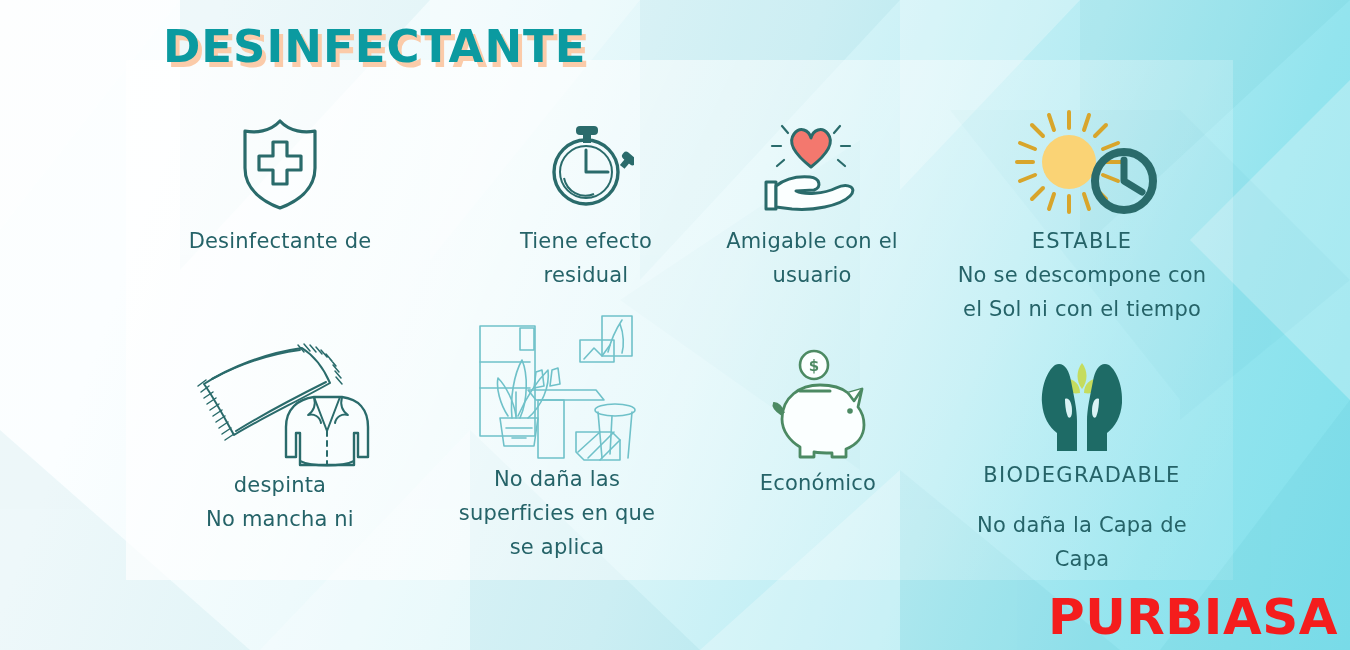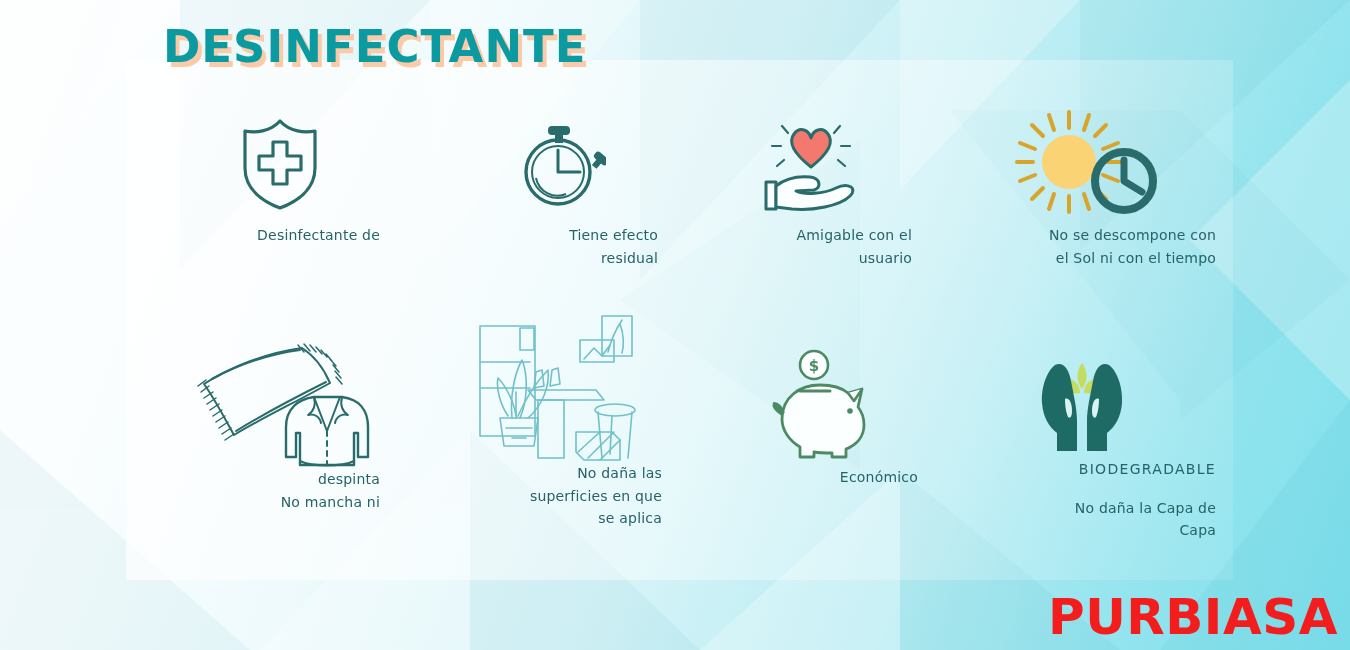--- a/index.html
+++ b/index.html
@@ -78,24 +78,23 @@
   }
   .icon-wrap {
     height: 120px;
     display: flex;
     align-items: center;
     justify-content: center;
   }
   .icon-wrap svg { display: block; }
   .cap {
     color: #256368;
-    font-size: 14px;
+    font-size: 21px;
     line-height: 1.62;
     letter-spacing: 0.2px;
-    text-align: right;
   }
   .cap .head {
     display: block;
     letter-spacing: 1.3px;
   }
   .cap .sub { display: block; }
   .cap .gap { display:block; height: 16px; }
 </style>
 </head>
 <body>
@@ -138,21 +137,21 @@
       <svg width="86" height="96" viewBox="0 0 86 96">
         <path d="M43 5 C 33 16, 18 17, 8 15 L 8 52 C 8 74, 27 86, 43 92 C 59 86, 78 74, 78 52 L 78 15 C 68 17, 53 16, 43 5 Z" fill="none" stroke="#2a6b6b" stroke-width="3.2" stroke-linejoin="round"></path>
         <path d="M36 26 L50 26 L50 40 L64 40 L64 54 L50 54 L50 68 L36 68 L36 54 L22 54 L22 40 L36 40 Z" fill="none" stroke="#2a6b6b" stroke-width="3.2" stroke-linejoin="round"></path>
       </svg>
     </div>
     <div class="cap">
       <span class="sub">Desinfectante de</span>
     </div>
   </div>
 
-  <div class="cell" style="left:458px; top:104px; width:200px;">
+  <div class="cell" style="left:486px; top:104px; width:200px;">
     <div class="icon-wrap">
       <svg width="96" height="96" viewBox="0 0 96 96">
         <rect x="38" y="10" width="22" height="9" rx="4" fill="#2a6b6b"></rect>
         <rect x="45" y="17" width="8" height="10" fill="#2a6b6b"></rect>
         <g transform="rotate(40 49 54)">
           <rect x="66" y="14" width="16" height="8" rx="3.5" fill="#2a6b6b"></rect>
           <rect x="71" y="20" width="6" height="9" fill="#2a6b6b"></rect>
         </g>
         <circle cx="48" cy="56" r="32" fill="none" stroke="#2a6b6b" stroke-width="3.4"></circle>
         <circle cx="48" cy="56" r="26" fill="none" stroke="#2a6b6b" stroke-width="2"></circle>
@@ -208,20 +207,21 @@
           <line x1="106" y1="41" x2="121" y2="35"></line>
           <line x1="52" y1="101" x2="57" y2="86"></line>
           <line x1="87" y1="22" x2="92" y2="7"></line>
         </g>
         <circle cx="72" cy="54" r="27" fill="#fad375"></circle>
         <circle cx="127" cy="73" r="29" fill="none" stroke="#2a6b6b" stroke-width="8"></circle>
         <path d="M127 52 L127 73 L145 84" fill="none" stroke="#2a6b6b" stroke-width="7" stroke-linecap="round" stroke-linejoin="round"></path>
       </svg>
     </div>
     <div class="cap">
+      <span class="head">ESTABLE</span>
       <span class="sub">No se descompone con</span>
       <span class="sub">el Sol ni con el tiempo</span>
     </div>
   </div>
 
   <div class="cell" style="left:180px; top:338px; width:200px;">
     <div class="icon-wrap" style="height:130px;">
       <svg width="180" height="128" viewBox="0 0 180 128">
         <g fill="none" stroke="#2a6b6b" stroke-width="2" stroke-linejoin="round" stroke-linecap="round">
           <path d="M14 45 C 40 28, 76 14, 112 9 C 126 18, 134 30, 140 44 C 108 62, 70 80, 44 96 C 36 82, 26 62, 14 45 Z"></path>

